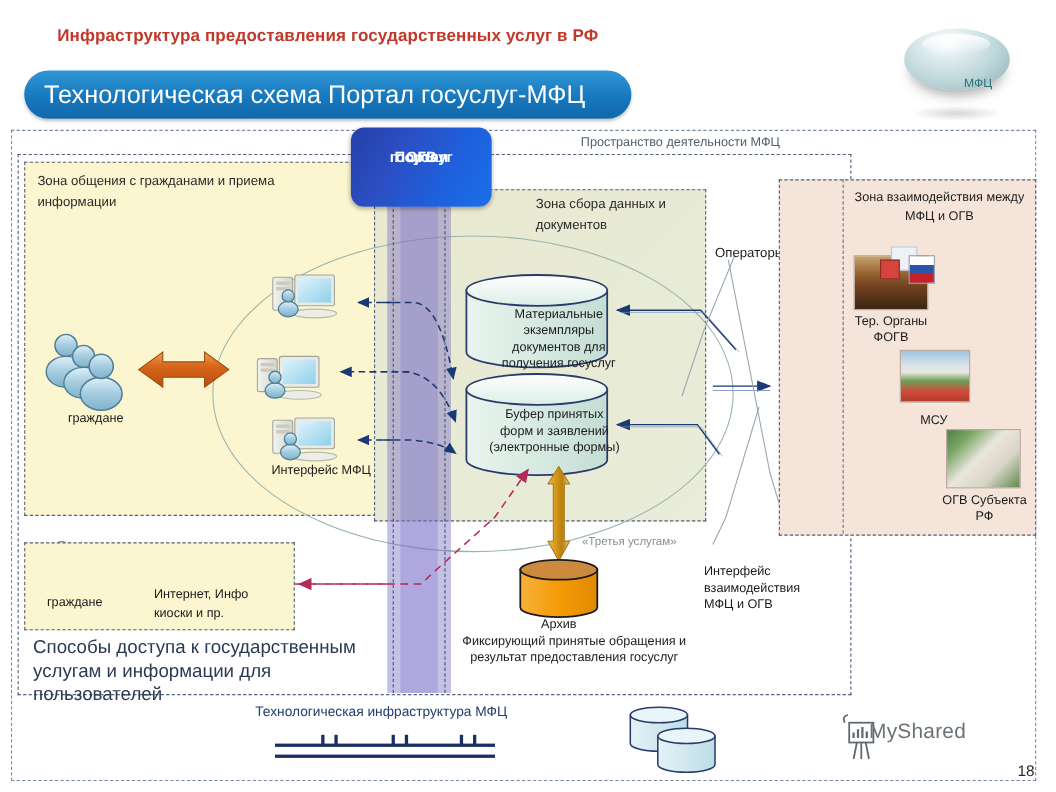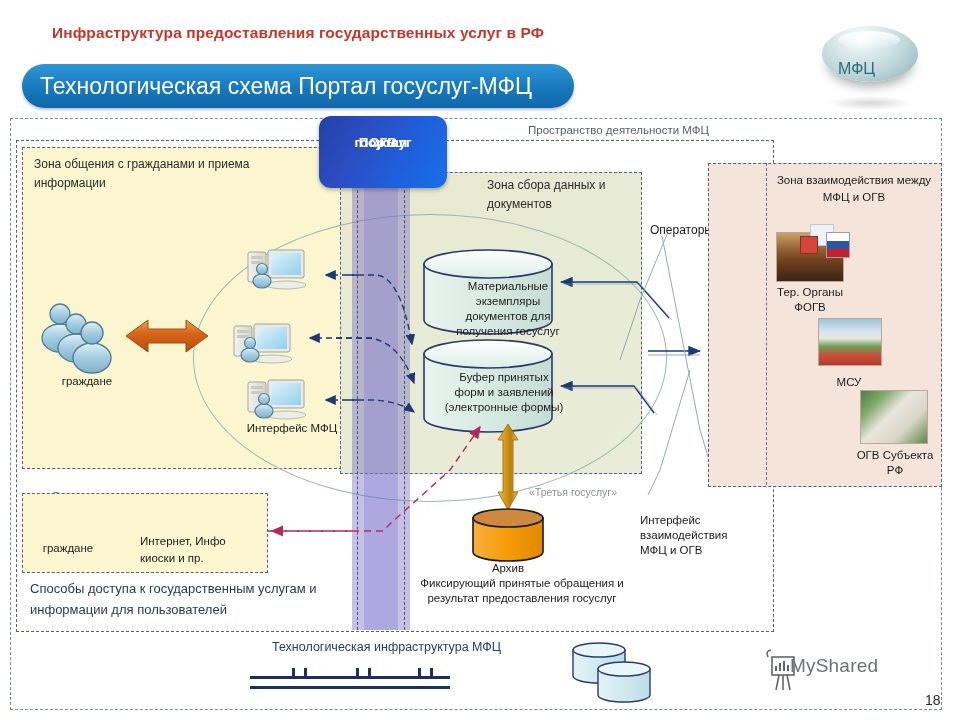--- a/index.html
+++ b/index.html
@@ -10,21 +10,21 @@
   .banner{left:22px;top:64px;width:552px;height:44px;border-radius:24px;
           background:linear-gradient(to bottom,#2f97d6 0%,#1878bd 55%,#1068ab 100%);
           box-shadow:0 2px 3px rgba(0,0,0,.25);}
   .banner span{position:absolute;left:18px;top:9px;font-size:23px;color:#ffffff;font-weight:500;}
   
   .mfc-oval{left:822px;top:26px;width:96px;height:56px;border-radius:50%;
      background:radial-gradient(ellipse at 40% 22%, #ffffff 0%, #e2eef0 22%, #bdd6da 58%, #9dbcc1 85%, #8fb0b6 100%);
      box-shadow:0 10px 12px -6px rgba(0,0,0,.35);}
   .mfc-oval-hl{left:838px;top:31px;width:62px;height:18px;border-radius:50%;
      background:linear-gradient(to bottom,rgba(255,255,255,.95),rgba(255,255,255,0));}
-  .mfc-oval-lbl{left:838px;top:60px;width:64px;text-align:left;font-size:16px;color:#2c6e7a;}
+  .mfc-oval-lbl{left:838px;top:70px;width:64px;text-align:right;font-size:11px;color:#2c6e7a;}
   .mfc-shadow{left:828px;top:96px;width:84px;height:14px;border-radius:50%;
      background:radial-gradient(ellipse at 50% 50%, rgba(0,0,0,.16), rgba(0,0,0,0) 70%);}
   
   .outer-frame{left:10px;top:118px;width:930px;height:590px;
      border:1.3px dashed #7a8aa0;background:transparent;}
   .mfc-space-lbl{left:528px;top:124px;font-size:11.5px;color:#555f6b;}
   
   .mfc-activity{left:16px;top:140px;width:756px;height:490px;border:1.3px dashed #55607a;}
   
   .zone-comm{left:22px;top:147px;width:318px;height:320px;background:#fbf6d0;border:1.2px dashed #55607a;}
@@ -46,23 +46,23 @@
      background:linear-gradient(120deg,#2540a8 0%,#2b4fc4 35%,#1f5fdb 65%,#1a6fe8 100%);
      box-shadow:0 2px 4px rgba(0,0,0,.3);}
   .portal span{position:absolute;left:0;top:9px;width:128px;text-align:center;color:#fff;
      font-size:13.5px;font-weight:bold;line-height:18px;}
   
   .zone-right{left:708px;top:163px;width:232px;height:322px;background:#f5e4da;border:1.3px dashed #55607a;}
   .zone-right-dash{left:766px;top:163px;width:0;height:322px;border-left:1.3px dashed #6a6f7a;}
   .zone-right-lbl{left:770px;top:172px;width:168px;text-align:center;font-size:11.5px;color:#1d1d1d;line-height:17px;}
   
   .zone-net{left:22px;top:493px;width:244px;height:78px;background:#fbf6d0;border:1.3px dashed #55607a;}
-  .access-lbl{left:30px;top:578px;width:330px;font-size:13px;color:#2b3a52;line-height:21px;}
-  
-  .infra-lbl{left:232px;top:640px;font-size:12.5px;color:#24406e;margin-left:40px;}
+  .access-lbl{left:30px;top:578px;width:330px;font-size:17px;color:#2b3a52;line-height:21px;}
+  
+  .infra-lbl{left:232px;top:640px;font-size:12.5px;color:#24406e;}
   .bus-top{left:250px;top:676px;width:200px;height:3px;background:#1b2f63;}
   .bus-bot{left:250px;top:686px;width:200px;height:3px;background:#1b2f63;}
   .tick{position:absolute;width:3px;height:10px;background:#1b2f63;top:668px;}
   .cyl-txt{position:absolute;left:0;width:100%;text-align:center;font-size:11.5px;color:#1c1c1c;line-height:15px;margin-left:20px;}
   .lbl{position:absolute;font-size:11.5px;color:#1b1b1b;line-height:16px;}
   .photo{position:absolute;border:1px solid #b9a79c;}
   .myshared{left:790px;top:655px;font-size:19px;color:#6c7378;letter-spacing:.2px;}
   .pagenum{left:925px;top:692px;font-size:14px;color:#2b2b2b;}
   svg{position:absolute;left:0;top:0;overflow:visible;}
 </style>
@@ -319,21 +319,21 @@
 
 <div class="abs cyl-txt" style="left:424px;top:279px;width:128px;">Материальные экземпляры документов для получения  госуслуг</div>
 
 <div class="abs cyl-txt" style="left:424px;top:370px;width:120px;">Буфер принятых форм и заявлений (электронные формы)</div>
 
 <div class="abs lbl" style="left:458px;top:560px;width:100px;text-align:center;">Архив</div>
 <div class="abs lbl" style="left:412px;top:576px;width:220px;text-align:center;line-height:15px;">Фиксирующий принятые обращения и результат предоставления госуслуг</div>
 
 <div class="abs lbl" style="left:650px;top:222px;font-size:12px;">Операторы</div>
 
-<div class="abs lbl" style="left:529px;top:484px;font-size:10.5px;color:#8a8f96;">«Третья госуслуг»</div>
+<div class="abs lbl" style="left:529px;top:484px;font-size:10.5px;color:#8a8f96;">«Третья услугам»</div>
 
 <div class="abs lbl" style="left:640px;top:513px;width:96px;line-height:15px;">Интерфейс взаимодействия МФЦ и ОГВ</div>
 
 <div class="abs zone-right"></div>
 <div class="abs zone-right-dash"></div>
 <div class="abs zone-right-lbl">Зона взаимодействия между МФЦ и ОГВ</div>
 
 <div class="abs photo" style="left:776px;top:232px;width:66px;height:48px;
      background:linear-gradient(to bottom,#c9a36a 0%,#8d5a2b 38%,#6d3f1e 60%,#3b2513 100%);"></div>
 <div class="abs" style="left:810px;top:224px;width:22px;height:20px;background:#eef2f7;border:1px solid #bfc7d2;"></div>

